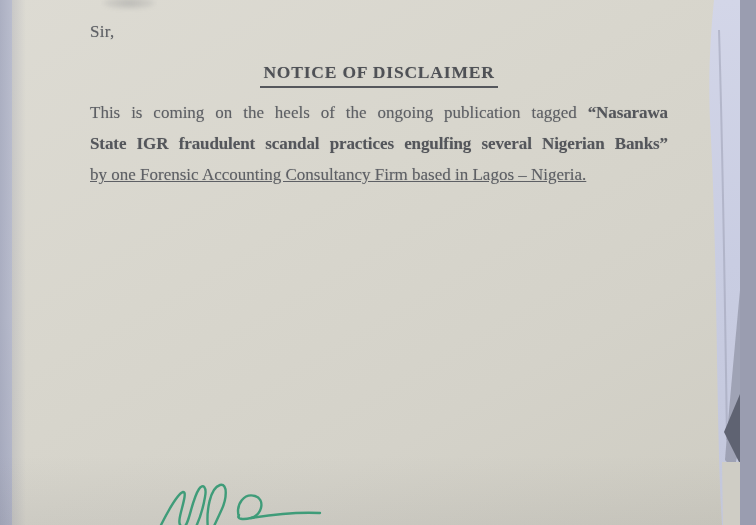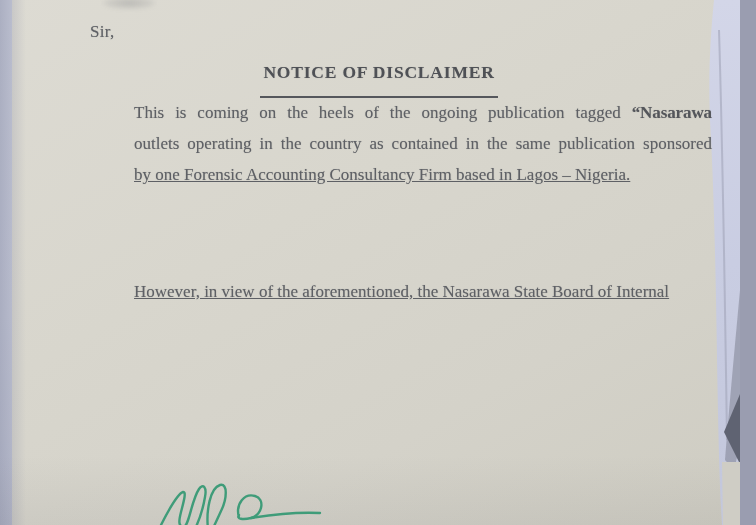--- a/index.html
+++ b/index.html
@@ -36,23 +36,23 @@
   
   .content{
     position:absolute;left:90px;top:0;width:578px;
     color:#5e6065;font-size:17px;
     text-shadow:0 0 1px rgba(94,96,101,0.38);
   }
   .salutation{position:absolute;left:0;top:22px;letter-spacing:0.3px;}
   .title-row{position:absolute;left:0;top:62px;width:578px;text-align:center;}
   .doc-title{
     display:inline-block;font-weight:700;font-size:17.5px;letter-spacing:0.8px;
-    color:#4f5156;border-bottom:2px solid #55575c;padding:0 3px 13px 3px;
+    color:#4f5156;border-bottom:2px solid #55575c;padding:0 3px 3px 3px;
   }
-  .para{position:absolute;left:0;width:578px;line-height:31px;margin-left:44px;}
+  .para{position:absolute;left:0;width:578px;line-height:31px;}
   .para-1{top:97px;}
   .para-2{top:276px;}
   .para-3{top:426px;line-height:32px;}
   .line{text-align:justify;text-align-last:justify;white-space:normal;}
   .para .line:last-child{text-align-last:left;text-decoration:underline;}
   .bold{font-weight:700;color:#54565b;letter-spacing:-0.1px;}
   
   .signature{position:absolute;left:150px;top:481px;width:200px;height:70px;}
 </style>
 </head>
@@ -83,25 +83,24 @@
 
   <div class="content">
     <div class="salutation">Sir,</div>
 
     <div class="title-row">
       <span class="doc-title">NOTICE OF DISCLAIMER</span>
     </div>
 
     <div class="para para-1">
         <div class="line"><span>This is coming on the heels of the ongoing publication tagged </span><span class="bold">“Nasarawa</span></div>
-        <div class="line"><span>outlets operating in the country as contained in the same publication sponsored</span></div>
+        <div class="line"><span class="bold">State IGR fraudulent scandal practices engulfing several Nigerian Banks”</span></div>
         <div class="line"><span>by one Forensic Accounting Consultancy Firm based in Lagos – Nigeria.</span></div>
       </div>
     <div class="para para-2">
-        <div class="line"><span>However, in view of the aforementioned, the Nasarawa State Board of Internal</span></div>
       </div>
     <div class="para para-3">
       </div>
   </div>
 
   <svg class="signature" viewBox="0 0 200 70" aria-hidden="true">
     <g fill="none" stroke="#3f9c79" stroke-width="2.4" stroke-linecap="round">
       <path d="M10,46 C18,30 27,13 33,11 C37,10 33,23 31,31 C29,39 28,45 33,46 C39,47 41,20 49,8 C53,2 57,6 55,16 C53,28 48,42 44,50 C42,55 40,60 39,66"></path>
       <path d="M58,48 C56,30 60,7 70,4 C78,2 77,18 71,30 C67,39 63,47 60,54 C58,58 57,62 56,66"></path>
       <path d="M89,37 C85,22 95,12 105,15 C115,18 113,33 101,37 C93,39 86,38 89,34"></path>

